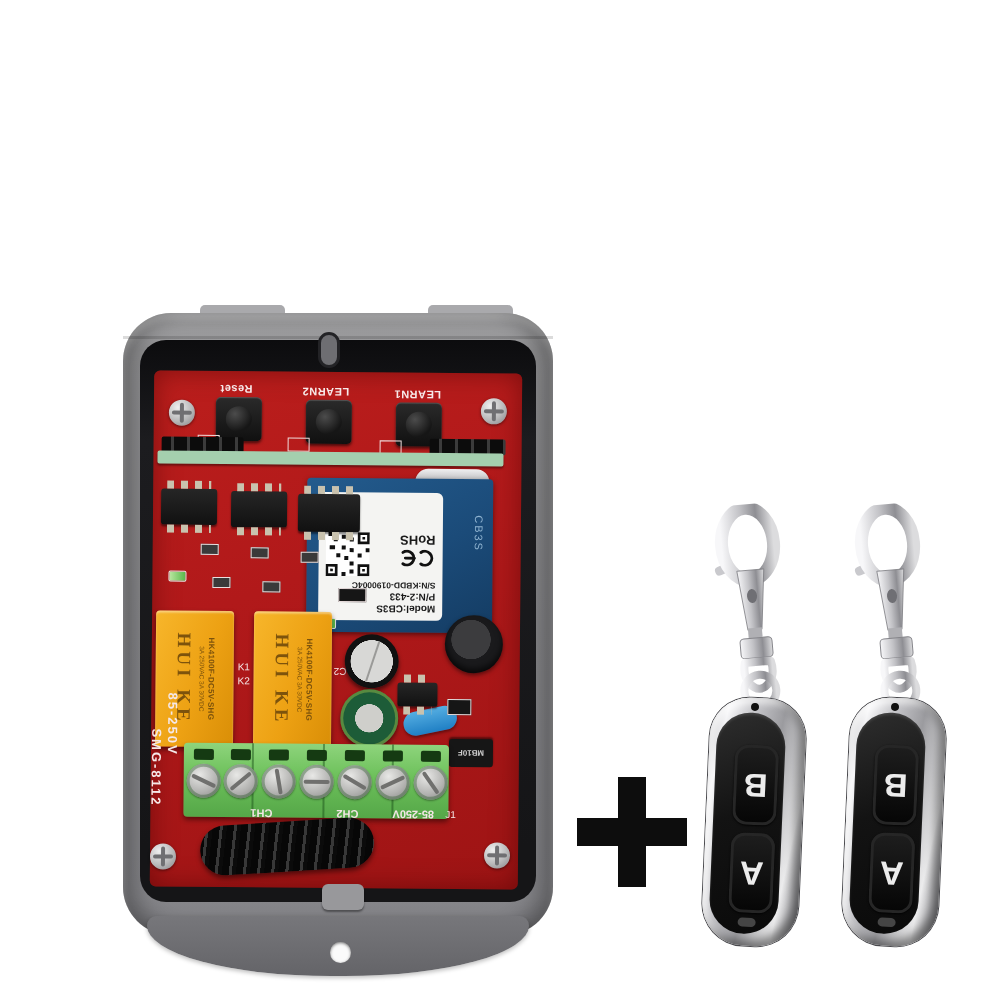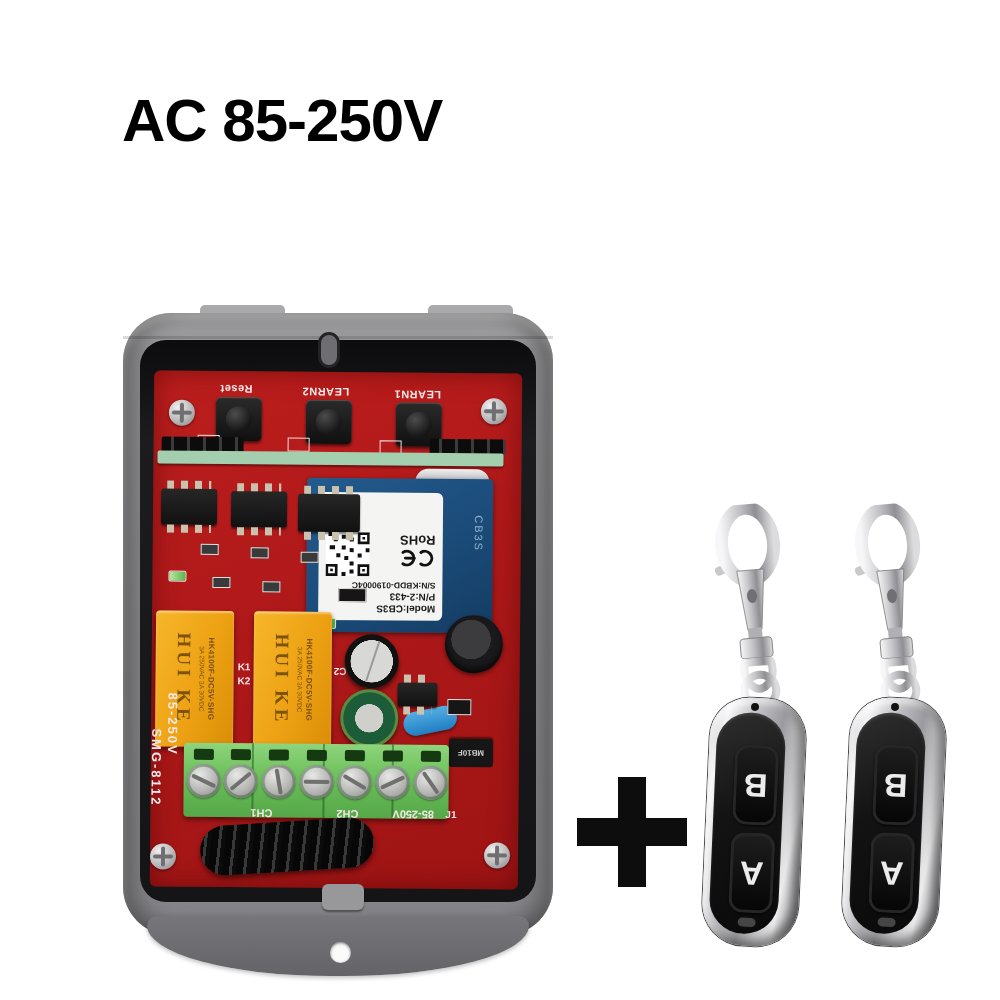--- a/index.html
+++ b/index.html
@@ -62,21 +62,21 @@
   .ledg{position:absolute;width:16px;height:9px;background:linear-gradient(90deg,#b9e6a0,#58b84a);border:1px solid #e8e8e8;border-radius:2px;}
   .relay{position:absolute;width:78px;height:136px;border-radius:4px;
         background:linear-gradient(110deg,#f7b62b,#eda113 55%,#d98e07);
         box-shadow:0 3px 5px rgba(0,0,0,.5),inset 0 2px 2px rgba(255,255,255,.4);}
   .relay-inner{position:absolute;left:-29px;top:29px;width:136px;height:78px;transform:rotate(90deg);
         display:flex;flex-direction:column;justify-content:center;align-items:center;color:#7d530c;}
   .relay-inner .rl1{font-size:8px;font-weight:bold;letter-spacing:.3px;}
   .relay-inner .rl2{font-size:6.5px;margin-top:1px;}
   .relay-inner .rbrand{font-family:"Liberation Serif",serif;font-weight:bold;font-size:19px;
         letter-spacing:4px;margin-top:4px;}
-  .pcbtxt{position:absolute;color:#f5e8e8;font-weight:bold;}
+  .pcbtxt{position:absolute;color:#f5e8e8;font-weight:normal;}
   .vtext{position:absolute;writing-mode:vertical-rl;color:#f5e8e8;font-weight:bold;font-size:13px;letter-spacing:2px;}
   .ecap{position:absolute;left:345px;top:636px;width:54px;height:54px;border-radius:50%;
         background:radial-gradient(circle at 50% 50%,#d8d8d6 0 55%,#111 56%);
         box-shadow:0 3px 4px rgba(0,0,0,.55);}
   .ecap::after{content:"";position:absolute;left:27px;top:6px;width:2px;height:42px;background:#9a9a98;
         box-shadow:-12px 8px 0 -1px #9a9a98, 12px 8px 0 -1px #9a9a98;transform:rotate(18deg);}
   .toroid{position:absolute;left:341px;top:691px;width:58px;height:58px;border-radius:50%;
         background:radial-gradient(circle,#cfcfcb 0 34%,#1d5c38 35% 70%,#2e7047 71%);
         box-shadow:0 3px 4px rgba(0,0,0,.5),inset 0 0 0 3px rgba(201,224,80,.35);}
   .grommet{position:absolute;left:445px;top:614px;width:58px;height:58px;border-radius:50%;
@@ -127,21 +127,20 @@
         display:flex;align-items:center;justify-content:center;}
   .rbtn span{display:inline-block;transform:rotate(180deg);color:#ececec;font-size:33px;font-weight:bold;}
   .rled{position:absolute;left:50%;top:220px;width:18px;height:9px;margin-left:-12px;border-radius:5px;background:#454545;}
 </style>
 </head>
 <body>
 
 <div id="stage">
 
   <div class="title">
-    <div>AC 85-250V</div>
   </div>
 
   <div>
     <div class="tab" style="left:200px;top:305px;width:85px;height:16px"></div>
     <div class="tab" style="left:428px;top:305px;width:85px;height:16px"></div>
     <div class="case"></div>
     <div class="case-seam"></div>
     <div class="interior"></div>
     <div class="slot"></div>
 

